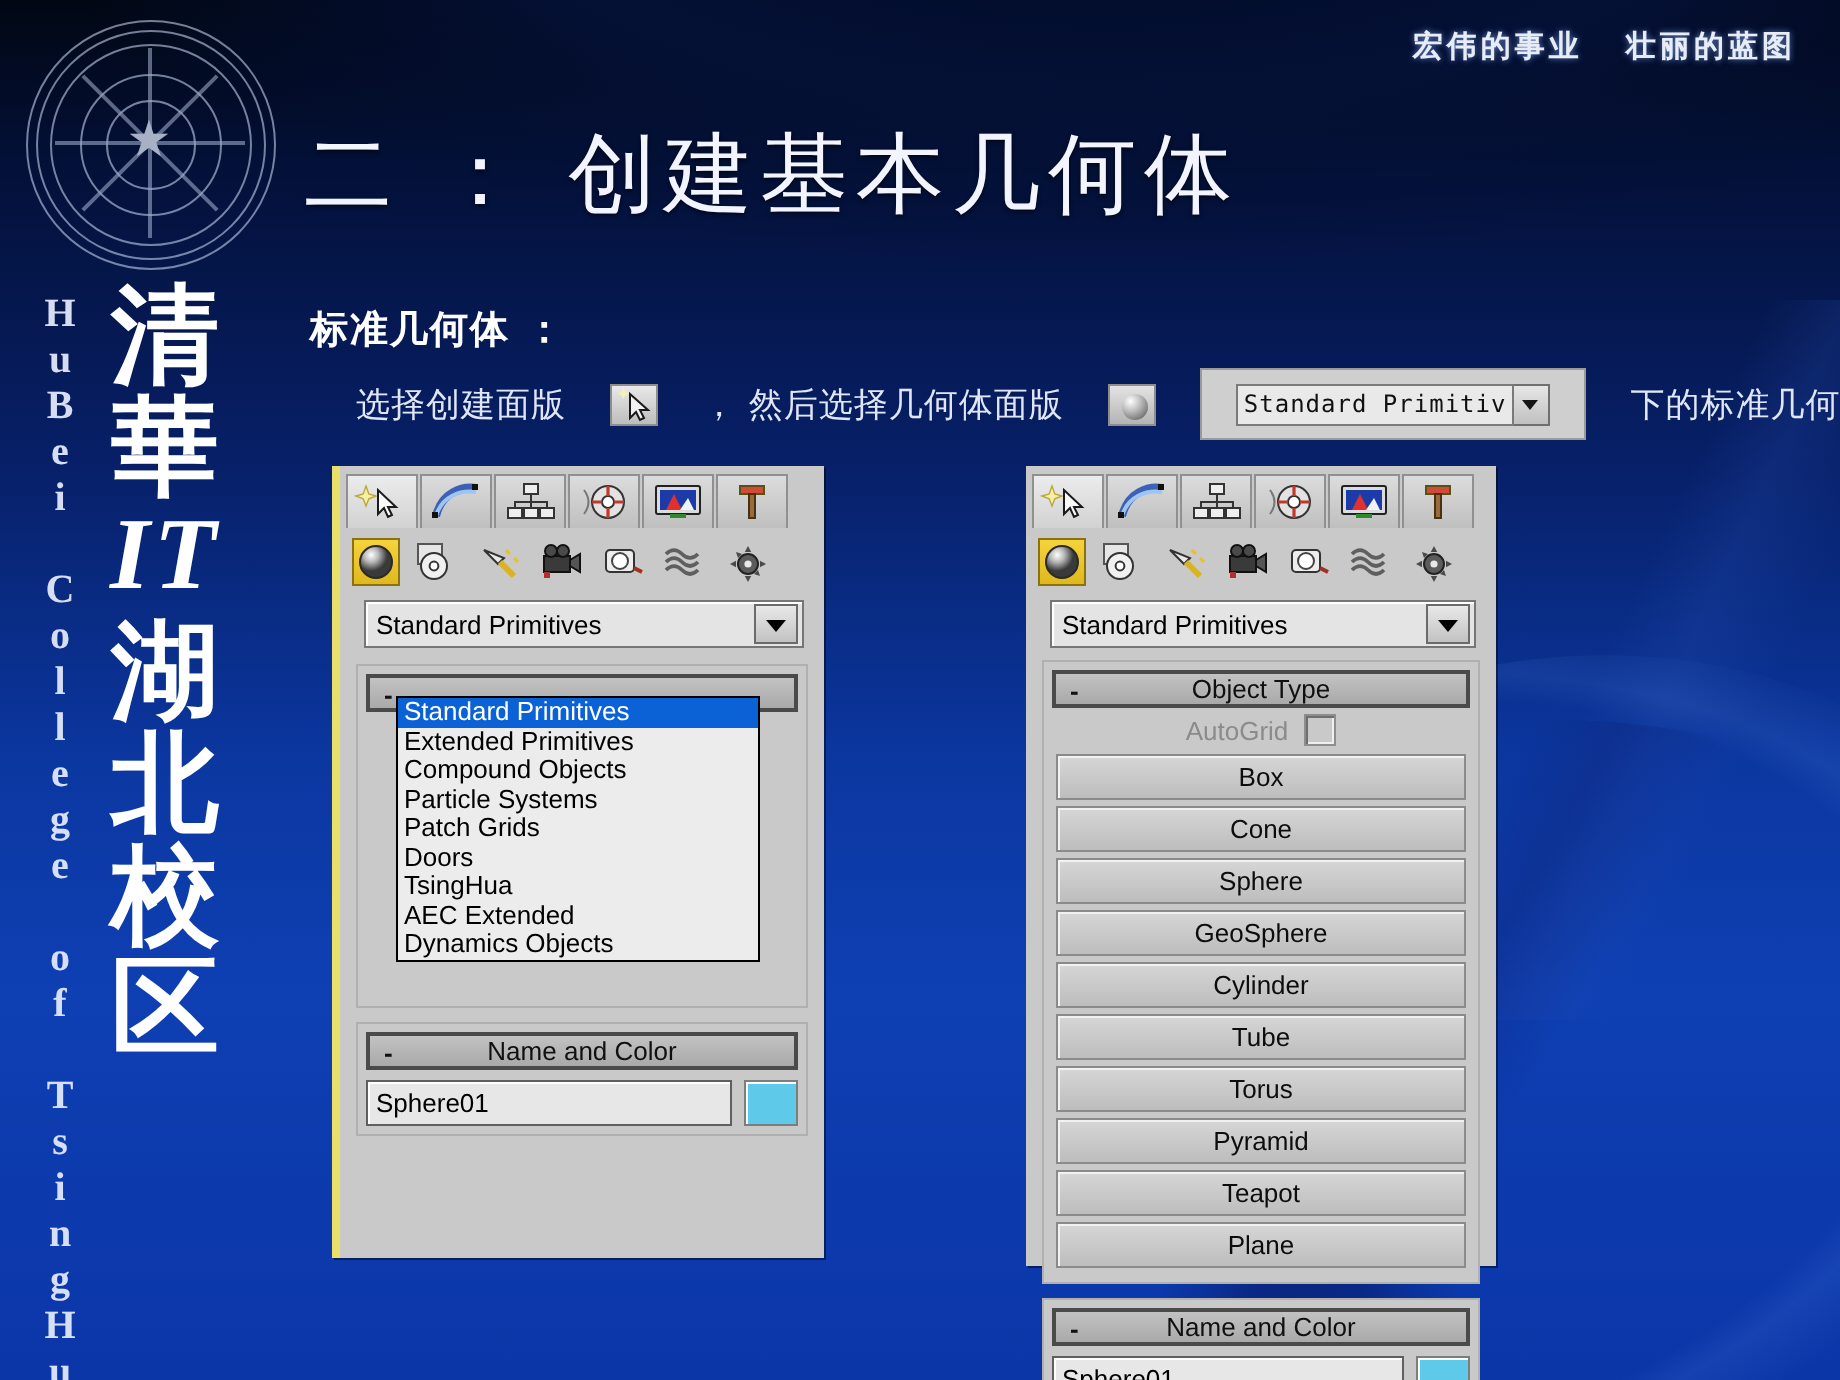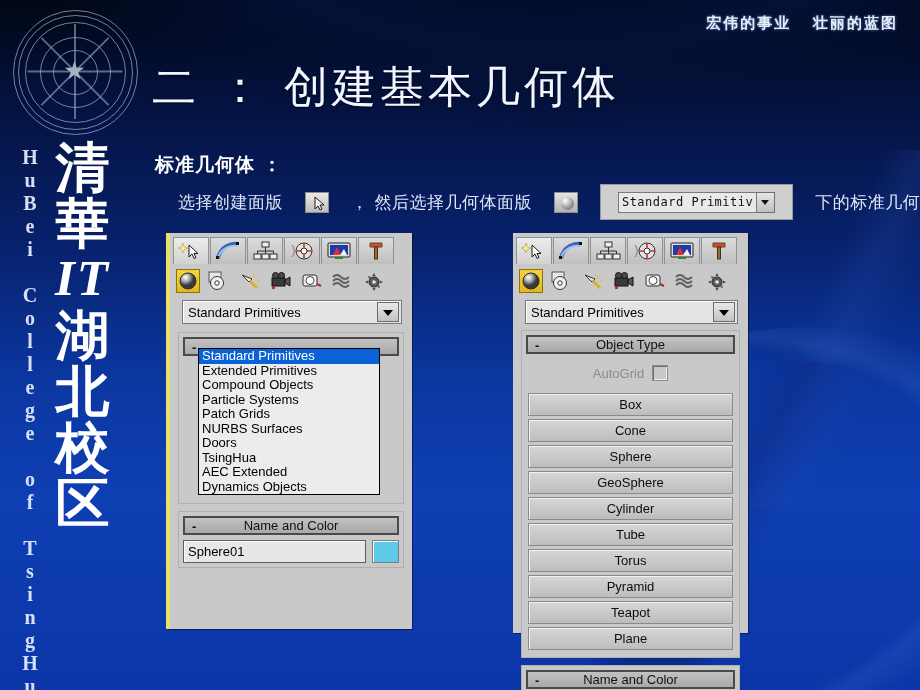--- a/index.html
+++ b/index.html
@@ -183,21 +183,21 @@
 
   .rollout{margin:6px 8px 0 8px;border:1px solid #b0b0b0;background:#c9c9c9;padding:4px;}
   .roll-head{
     height:19px;background:linear-gradient(180deg,#c2c2c2,#a9a9a9);
     border:2px solid #4a4a4a;display:flex;align-items:center;position:relative;
     box-sizing:border-box;
   }
   .roll-head .minus{position:absolute;left:7px;top:1px;font-size:13px;color:#111;font-weight:bold;}
   .roll-head .lbl{flex:1;text-align:center;font-size:13px;color:#101010;}
 
-  .autogrid{display:flex;align-items:center;justify-content:center;gap:8px;height:38px;}
+  .autogrid{display:flex;align-items:center;justify-content:center;gap:8px;height:22px;}
   .autogrid .t{font-size:13px;color:#8b8b8b;}
   .autogrid .cb{width:14px;height:14px;background:#c9c9c9;border:1px solid #8d8d8d;
     box-shadow:inset 1px 1px 0 #6e6e6e, inset -1px -1px 0 #efefef;}
 
   .btngrid{display:grid;grid-template-columns:1fr;gap:3px;padding:1px 2px 3px 2px;}
   .mbtn{
     height:21px;background:linear-gradient(180deg,#d6d6d6,#bdbdbd);
     border:1px solid #8a8a8a;box-shadow:inset 1px 1px 0 #f2f2f2;
     display:flex;align-items:center;justify-content:center;font-size:13px;color:#0d0d0d;
   }
@@ -410,21 +410,20 @@
       </div>
     </div>
   </div>
 
   <div class="dropdown-list">
     <div class="dl-item sel">Standard Primitives</div>
     <div class="dl-item">Extended Primitives</div>
     <div class="dl-item">Compound Objects</div>
     <div class="dl-item">Particle Systems</div>
     <div class="dl-item">Patch Grids</div>
-    <div class="dl-item">NURBS Surfaces</div>
     <div class="dl-item">Doors</div>
     <div class="dl-item">TsingHua</div>
     <div class="dl-item">AEC Extended</div>
     <div class="dl-item">Dynamics Objects</div>
   </div>
 
   <div class="maxpanel panel-right">
 
     <div class="tabrow">
       <div class="tabbtn active">

